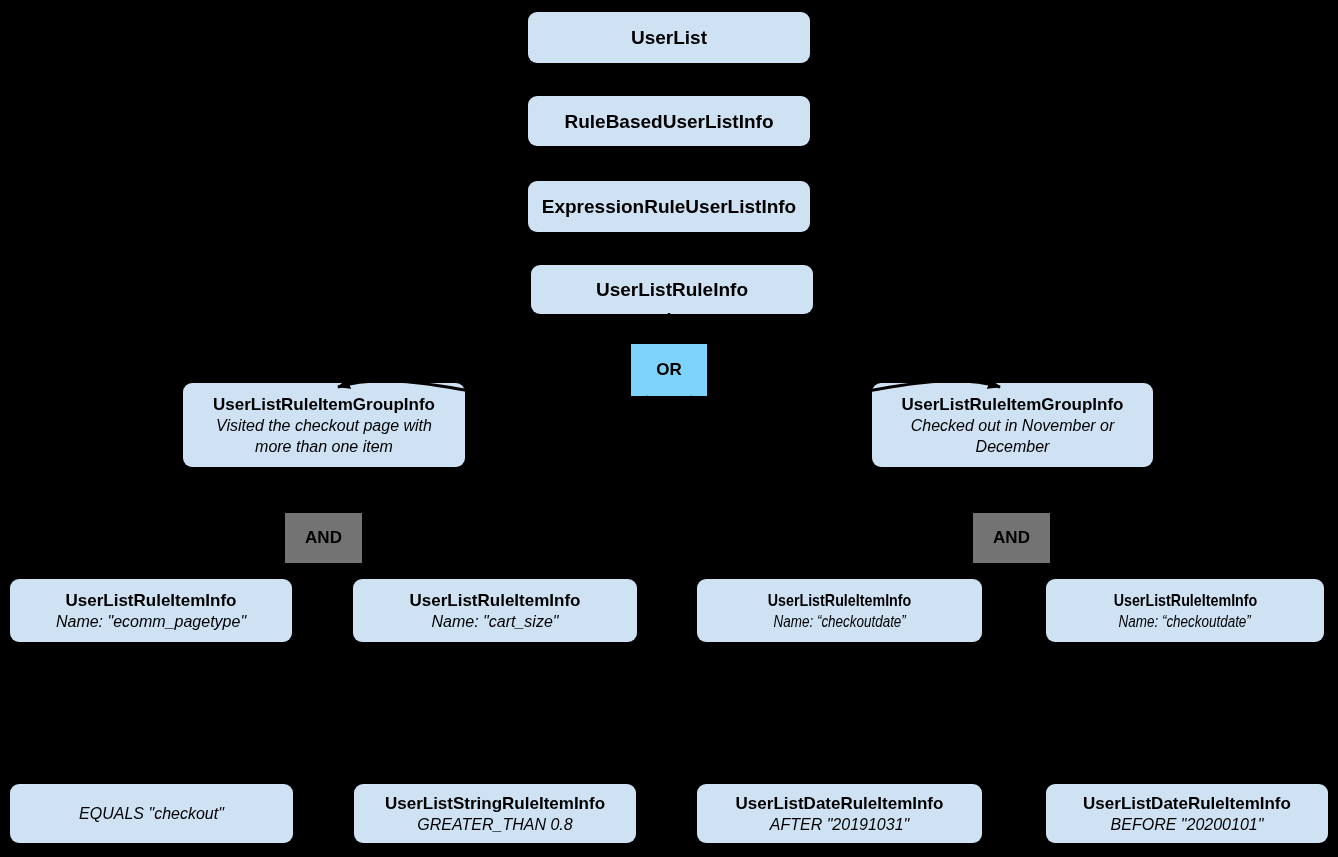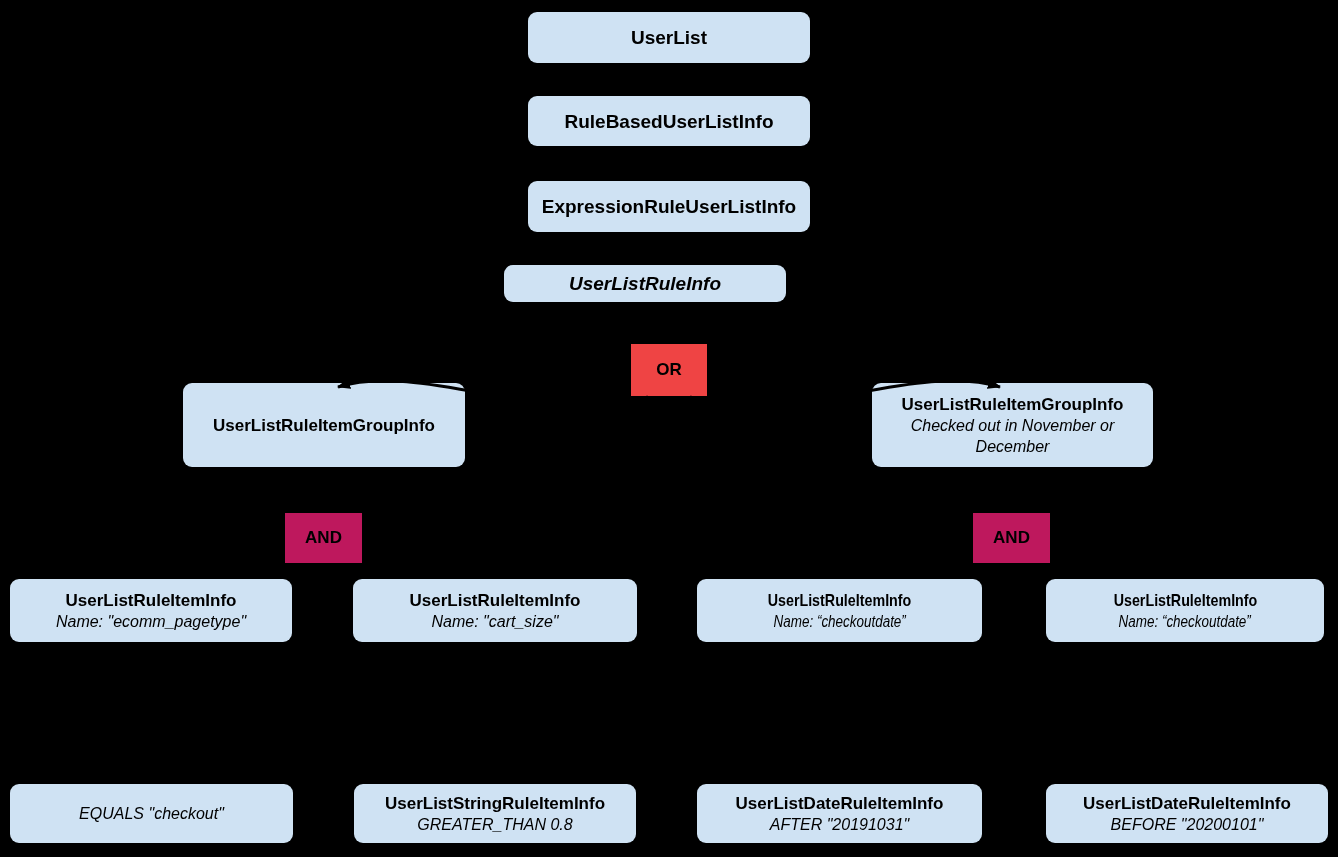--- a/index.html
+++ b/index.html
@@ -19,29 +19,29 @@
     display: flex;
     flex-direction: column;
     align-items: center;
     justify-content: center;
     text-align: center;
     box-sizing: border-box;
     padding: 2px 13px;
   }
   .op {
     position: absolute;
-    background: #be185d;
+    background: #737373;
     border-radius: 0;
     display: flex;
     align-items: center;
     justify-content: center;
     font-weight: bold;
     font-size: 17px;
   }
-  .op.or { background: #ef4444; }
+  .op.or { background: #7dd3fc; }
   .title { font-weight: bold; font-size: 17px; line-height: 21px; }
   .big .title { font-size: 19px; }
   .note { font-style: italic; font-size: 16px; line-height: 21px; }
   .narrow .title, .narrow .note {
     transform: scaleX(0.84);
     transform-origin: 50% 50%;
     white-space: nowrap;
   }
   #arrows {
     position: absolute;
@@ -59,30 +59,31 @@
   </div>
 
   <div class="node big" style="left:528px; top:96px; width:282px; height:50px;">
     <div class="title">RuleBasedUserListInfo</div>
   </div>
 
   <div class="node big" style="left:528px; top:181px; width:282px; height:51px;">
     <div class="title">ExpressionRuleUserListInfo</div>
   </div>
 
-  <div class="node big" style="left:504px; top:265px; width:282px; height:37px;font-style:italic;">
+  <div class="node big" style="left:531px; top:265px; width:282px; height:49px;">
     <div class="title">UserListRuleInfo</div>
   </div>
 
   <div class="op or" style="left:631px; top:344px; width:76px; height:52px;">
     <span>OR</span>
   </div>
 
   <div class="node" style="left:183px; top:383px; width:282px; height:84px;">
     <div class="title">UserListRuleItemGroupInfo</div>
+    <div class="note">Visited the checkout page with more than one item</div>
   </div>
 
   <div class="node" style="left:872px; top:383px; width:281px; height:84px;">
     <div class="title">UserListRuleItemGroupInfo</div>
     <div class="note">Checked out in November or December</div>
   </div>
 
   <div class="op" style="left:285px; top:513px; width:77px; height:50px;">
     <span>AND</span>
   </div>

